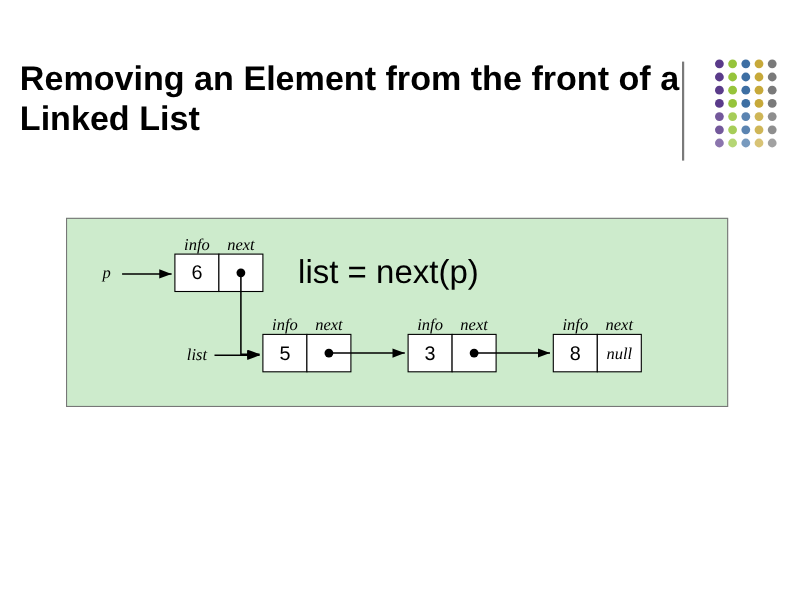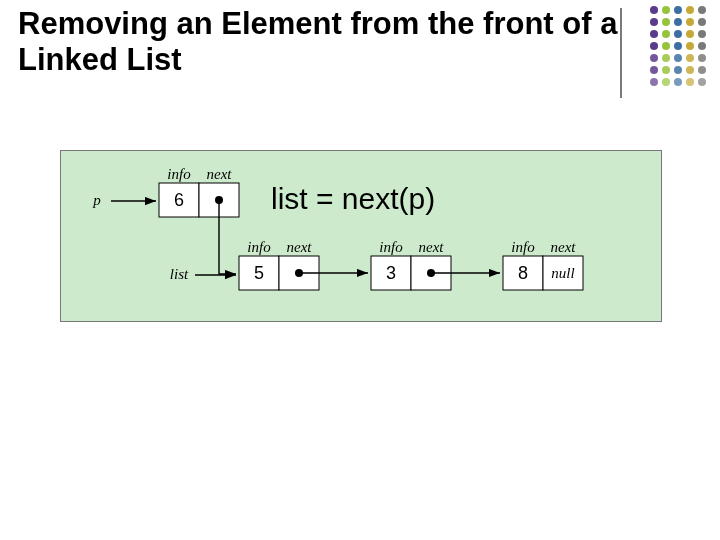--- a/index.html
+++ b/index.html
@@ -9,20 +9,21 @@
     height: 540px;
     background: #fff;
     font-family: Arial, Helvetica, sans-serif;
     position: relative;
     overflow: hidden;
   }
   .slide {
     position: relative;
     width: 720px;
     height: 472px;
+    margin-top: 48px;
   }
   .title {
     position: absolute;
     left: 18px;
     top: 6px;
     width: 600px;
     font-size: 31px;
     font-weight: bold;
     color: #000;
     line-height: 1.15;

